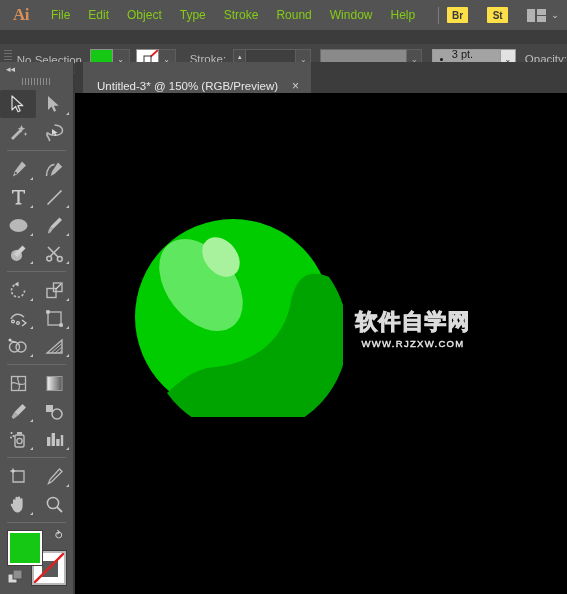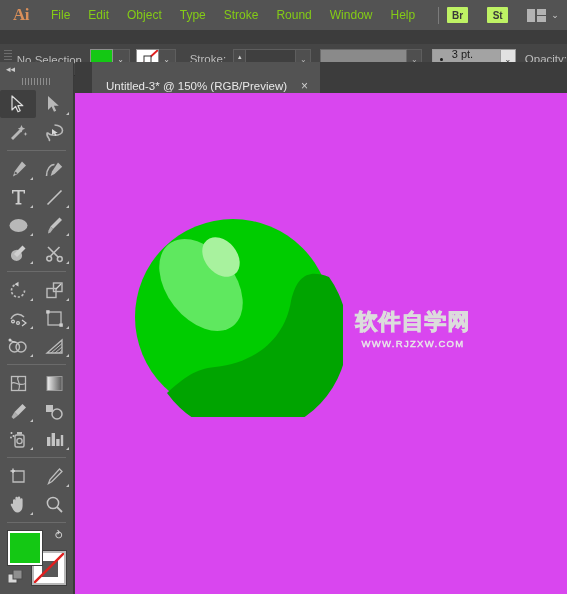--- a/index.html
+++ b/index.html
@@ -26,21 +26,21 @@
   }
   .menu-item {
     padding: 0 9px; height: 30px; line-height: 30px;
     color: #84cc16; font-size: 12px; white-space: nowrap;
   }
   #menu-sep {
     width: 1px; height: 17px; background: #7b7b7b; margin: 0 8px 0 14px;
   }
   .app-chip {
     width: 21px; height: 16px; margin-right: 19px;
-    background: #bef264; color: #3a3a3a;
+    background: #fde047; color: #3a3a3a;
     font-size: 10px; font-weight: bold;
     display: flex; align-items: center; justify-content: center;
     border-radius: 1px;
   }
   #ws-switcher { display: flex; align-items: center; gap: 5px; }
   #ws-icon { display: block; }
   #ws-chev { color: #cfcfcf; font-size: 9px; }
 
   
   #controlbar {
@@ -117,21 +117,21 @@
     color: #bcbcbc; font-size: 11.5px; margin-left: 9px; white-space: nowrap;
     border-bottom: 1px dotted #9a9a9a; line-height: 14px;
   }
 
   
   #tabbar {
     position: absolute; left: 75px; top: 62px; width: 492px; height: 31px;
     background: #3c3c3c;
   }
   #doc-tab {
-    position: absolute; left: 17px; top: 0;
+    position: absolute; left: 8px; top: 0;
     height: 31px; padding: 17px 12px 0 14px;
     background: #535353;
     display: flex; align-items: center; gap: 14px;
   }
   #doc-tab-title { color: #e8e8e8; font-size: 11.5px; white-space: nowrap; }
   #doc-tab-close { color: #cfcfcf; font-size: 12px; line-height: 12px; }
 
   
   #toolbar {
     position: absolute; left: 0; top: 62px; width: 74px; height: 532px;
@@ -188,21 +188,21 @@
     color: #d2d2d2; font-size: 11px;
   }
   #fs-default {
     position: absolute; left: 0px; top: 41px;
   }
 
   
   #canvas {
     position: absolute; left: 75px; top: 93px;
     width: 492px; height: 501px;
-    background: #d946ef; overflow: hidden;
+    background: #000000; overflow: hidden;
   }
   #sphere { position: absolute; left: 58px; top: 124px; }
   #watermark {
     position: absolute; left: 263px; top: 214px;
     width: 150px; text-align: center; user-select: none;
   }
   #wm-cn {
     font-size: 22px; font-weight: bold; letter-spacing: 1px;
     color: #fbfbfb;
     -webkit-text-stroke: 1px #dcdcdc;

